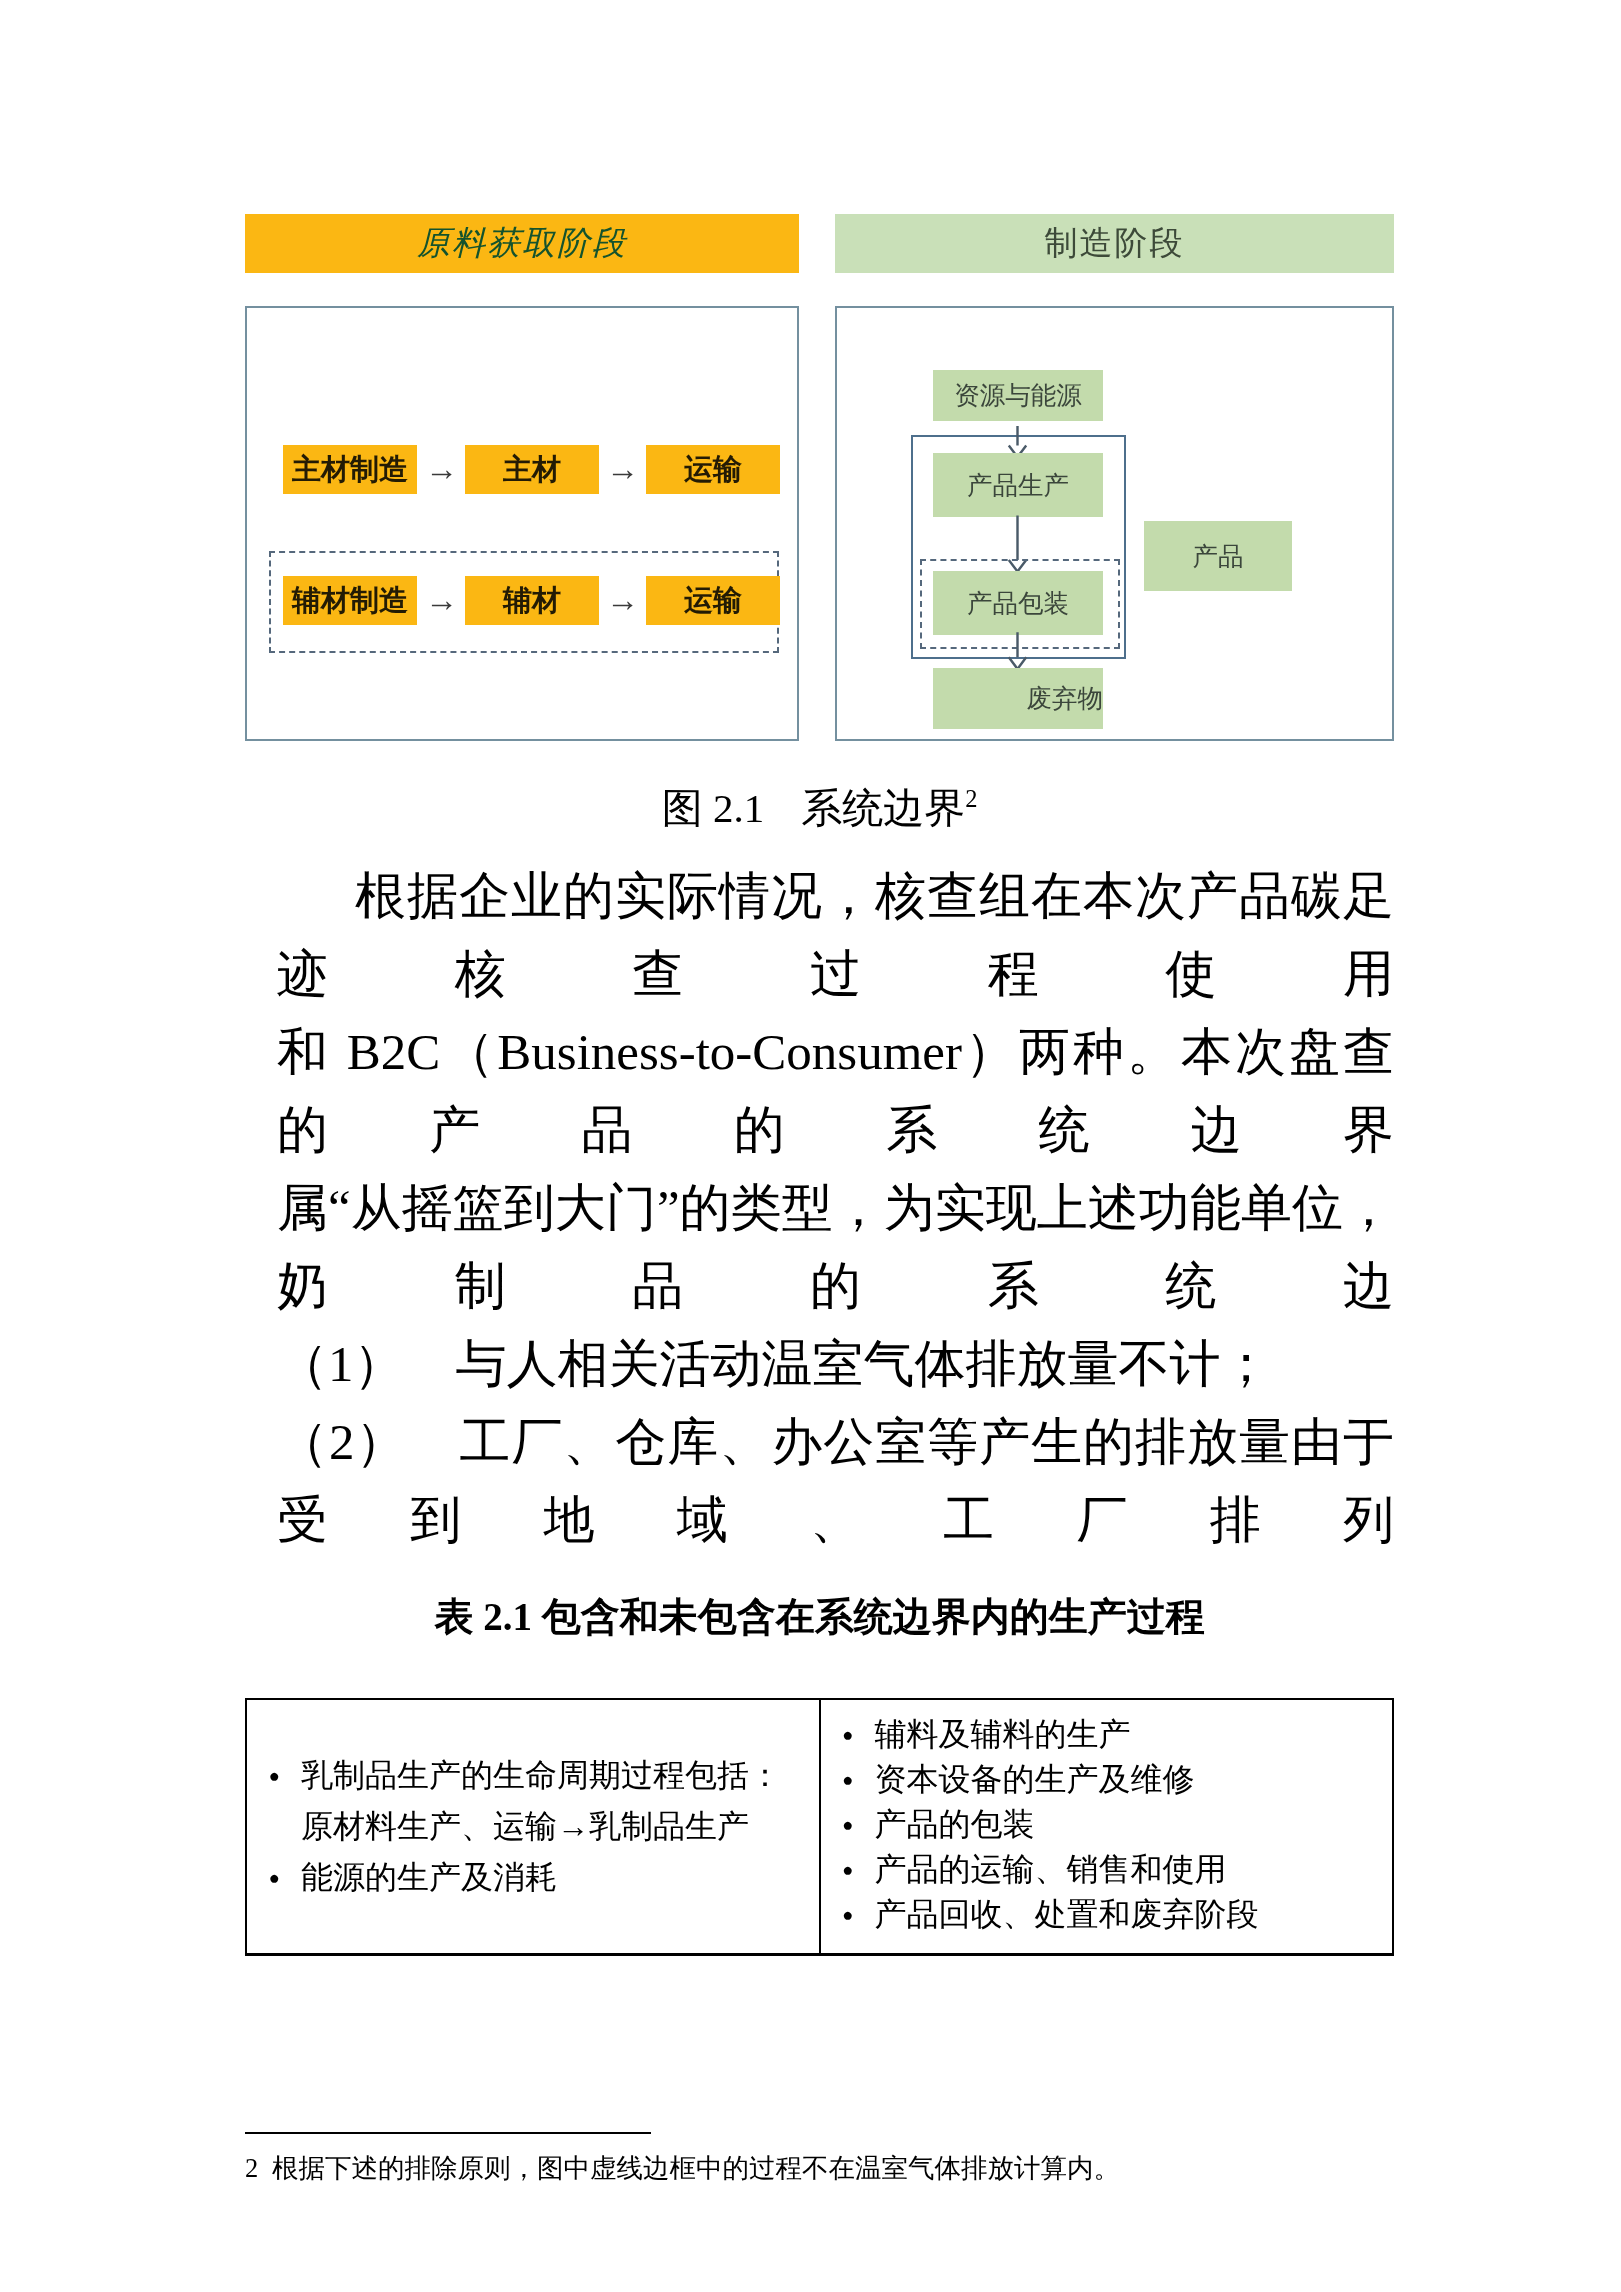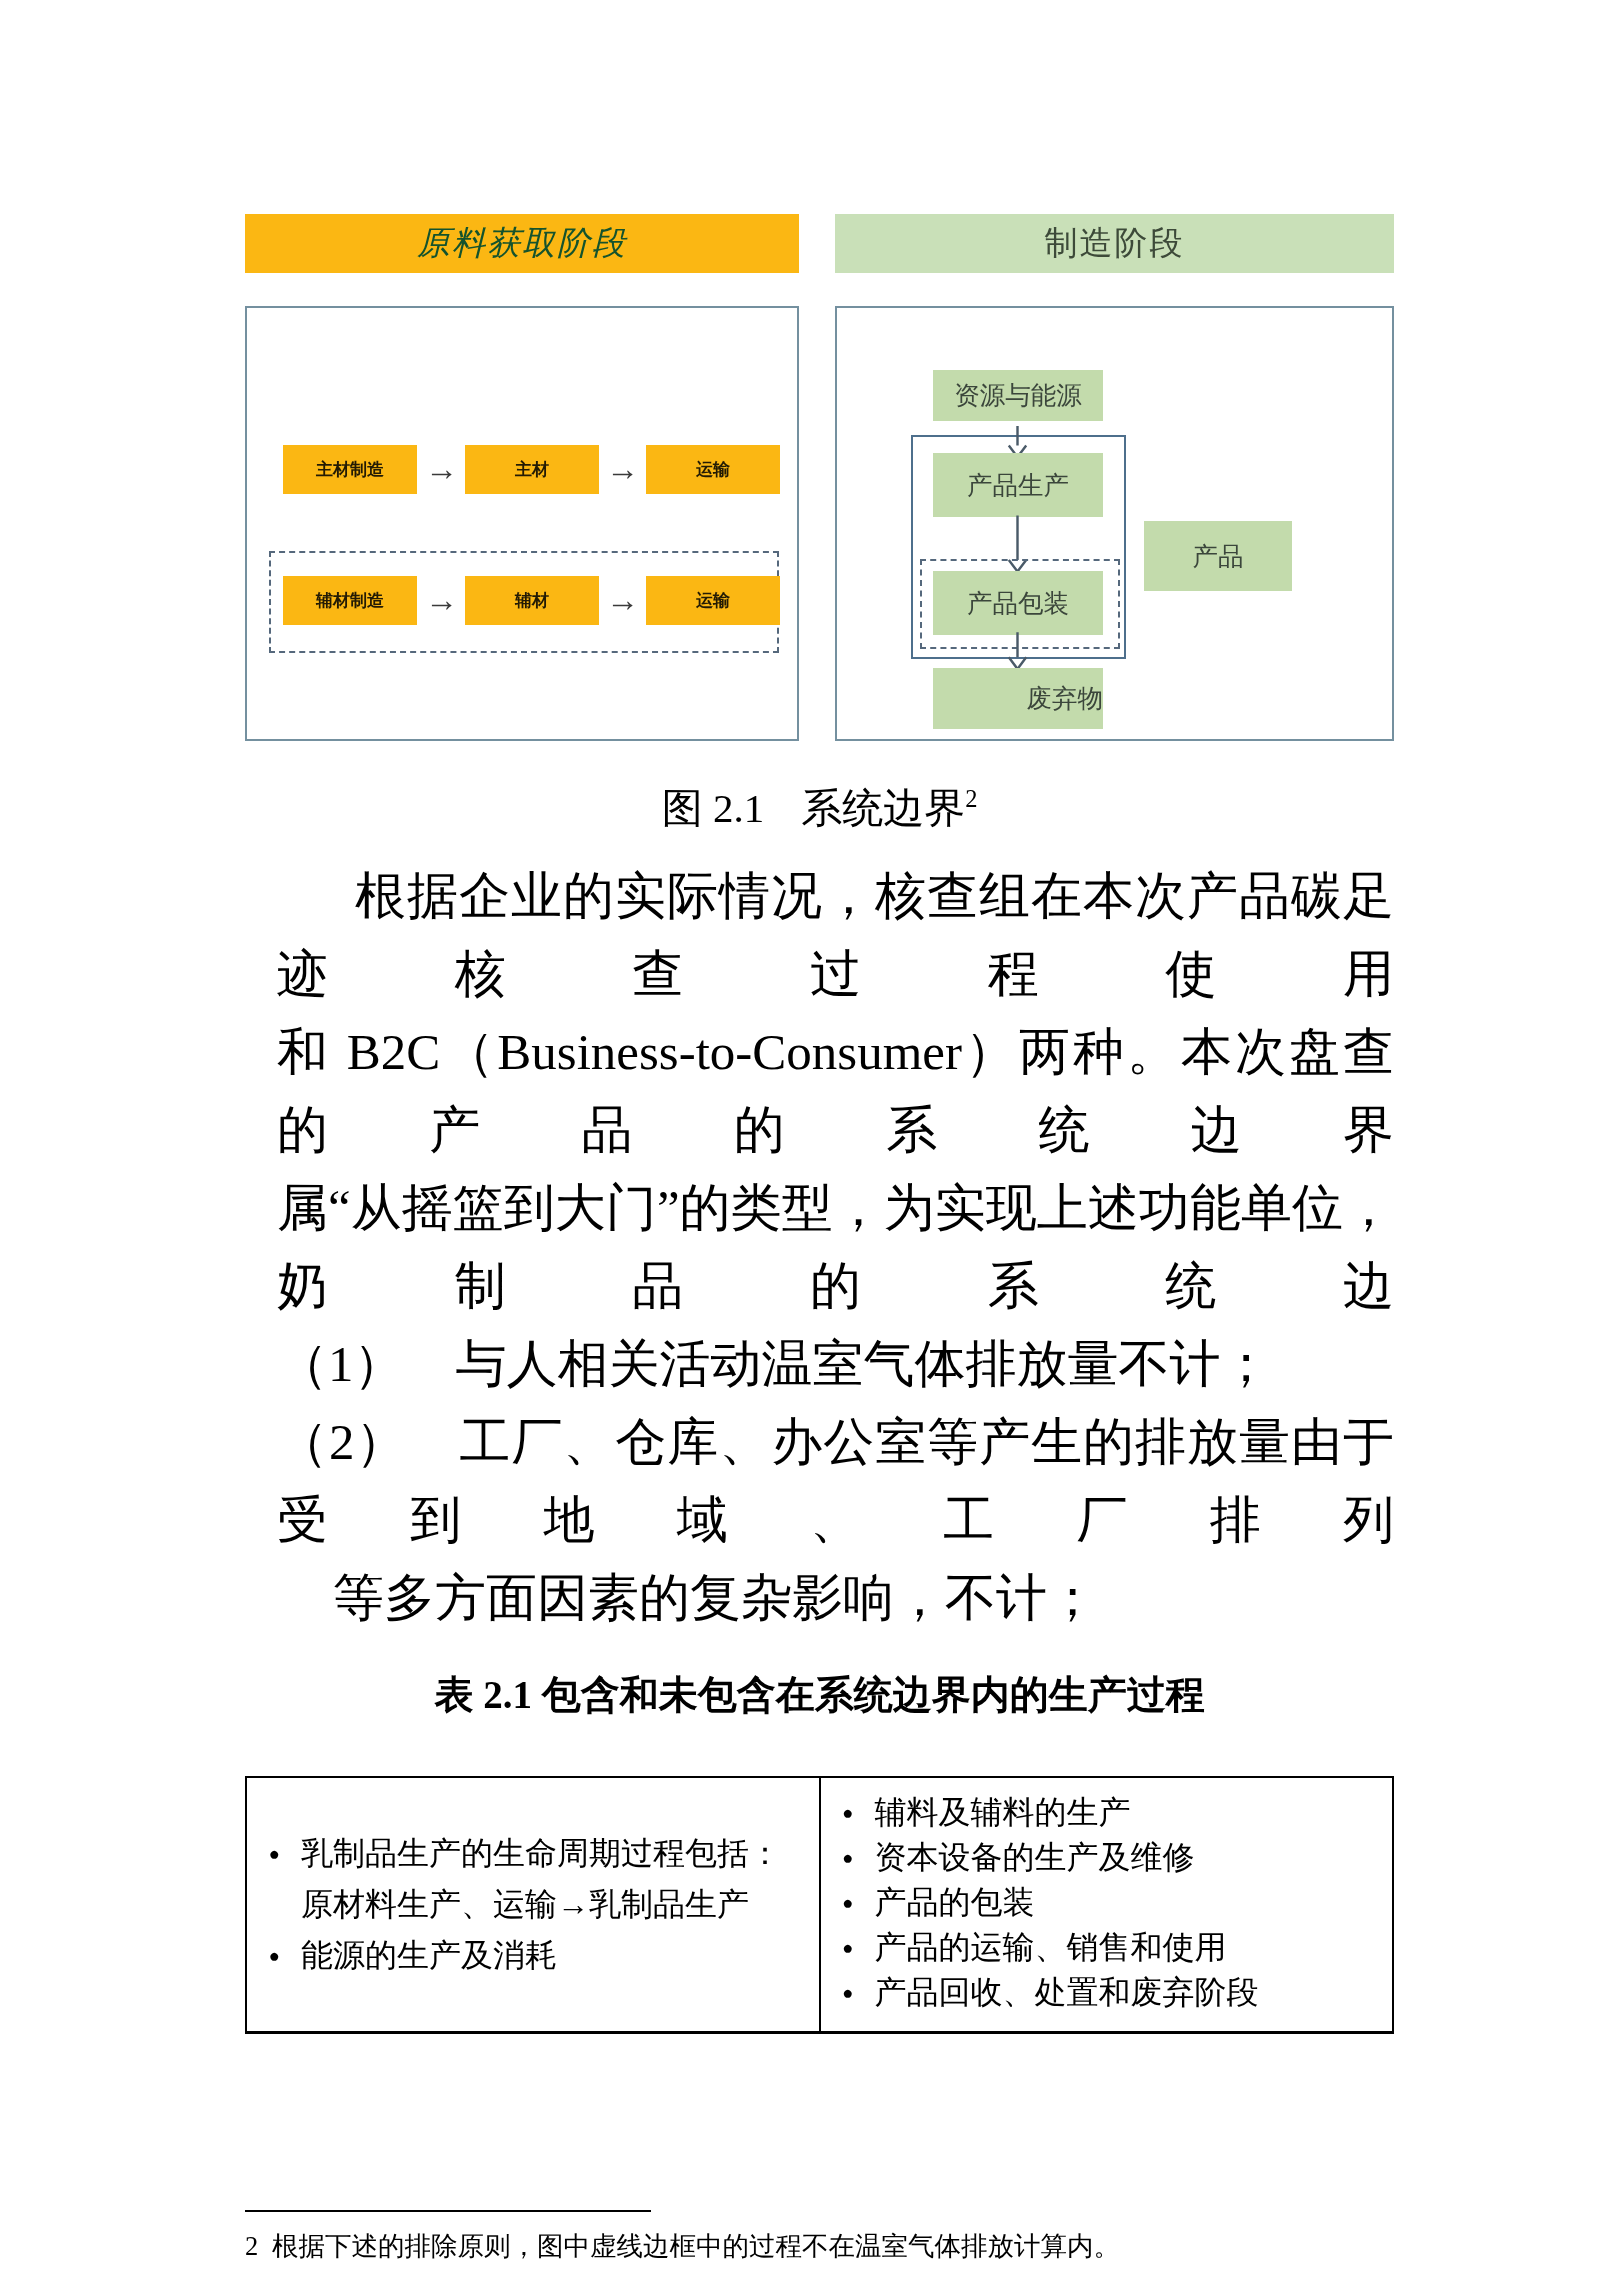--- a/index.html
+++ b/index.html
@@ -14,21 +14,21 @@
   .figure{margin-top:214px;display:flex;gap:36px;}
   .fig-col-left{width:554px;}
   .fig-col-right{width:559px;}
   .fig-header{height:59px;display:flex;align-items:center;justify-content:center;
     font-size:33px;letter-spacing:2px;}
   .fig-header.orange{background:#FBB713;color:#14532d;font-style:italic;}
   .fig-header.green{background:#C9E0B8;color:#3d4a39;}
   .fig-panel{margin-top:33px;height:431px;border:2px solid #74909F;position:relative;background:#fff;}
 
   .obox{position:absolute;width:134px;height:49px;background:#FBB713;color:#231b04;
-    display:flex;align-items:center;justify-content:center;font-size:17px;font-weight:700;}
+    display:flex;align-items:center;justify-content:center;font-size:29px;font-weight:700;}
   .harrow{position:absolute;width:47px;height:49px;line-height:49px;text-align:center;
     font-size:33px;color:#3a3a3a;font-weight:400;}
   .dashbox{position:absolute;border:2.9px dashed #55687C;}
 
   .gbox{position:absolute;background:#C3DBAC;color:#3b463b;display:flex;align-items:center;
     justify-content:center;font-size:25.5px;}
   .solidwrap{position:absolute;border:2px solid #4E6F8C;}
   .varrow{position:absolute;}
 
   
@@ -169,21 +169,20 @@
 
   <div class="para">
     <div class="pline first">根据企业的实际情况，核查组在本次产品碳足迹核查过程使用</div>
     <div class="pline">和 B2C（Business-to-Consumer）两种。本次盘查的产品的系统边界</div>
     <div class="pline">属“从摇篮到大门”的类型，为实现上述功能单位，奶制品的系统边</div>
   </div>
 
   <div>
     <div class="pline noj">（1）　与人相关活动温室气体排放量不计；</div>
     <div class="pline">（2）　工厂、仓库、办公室等产生的排放量由于受到地域、工厂排列</div>
-    <div class="pline noj lline2">等多方面因素的复杂影响，不计；</div>
   </div>
 
   <div class="tbl-title">表 2.1 包含和未包含在系统边界内的生产过程</div>
 
   <table class="proc">
     <tbody>
     <tr>
       <td>
         <div class="cell-inner center">
           <div class="bullet-item lh52">

